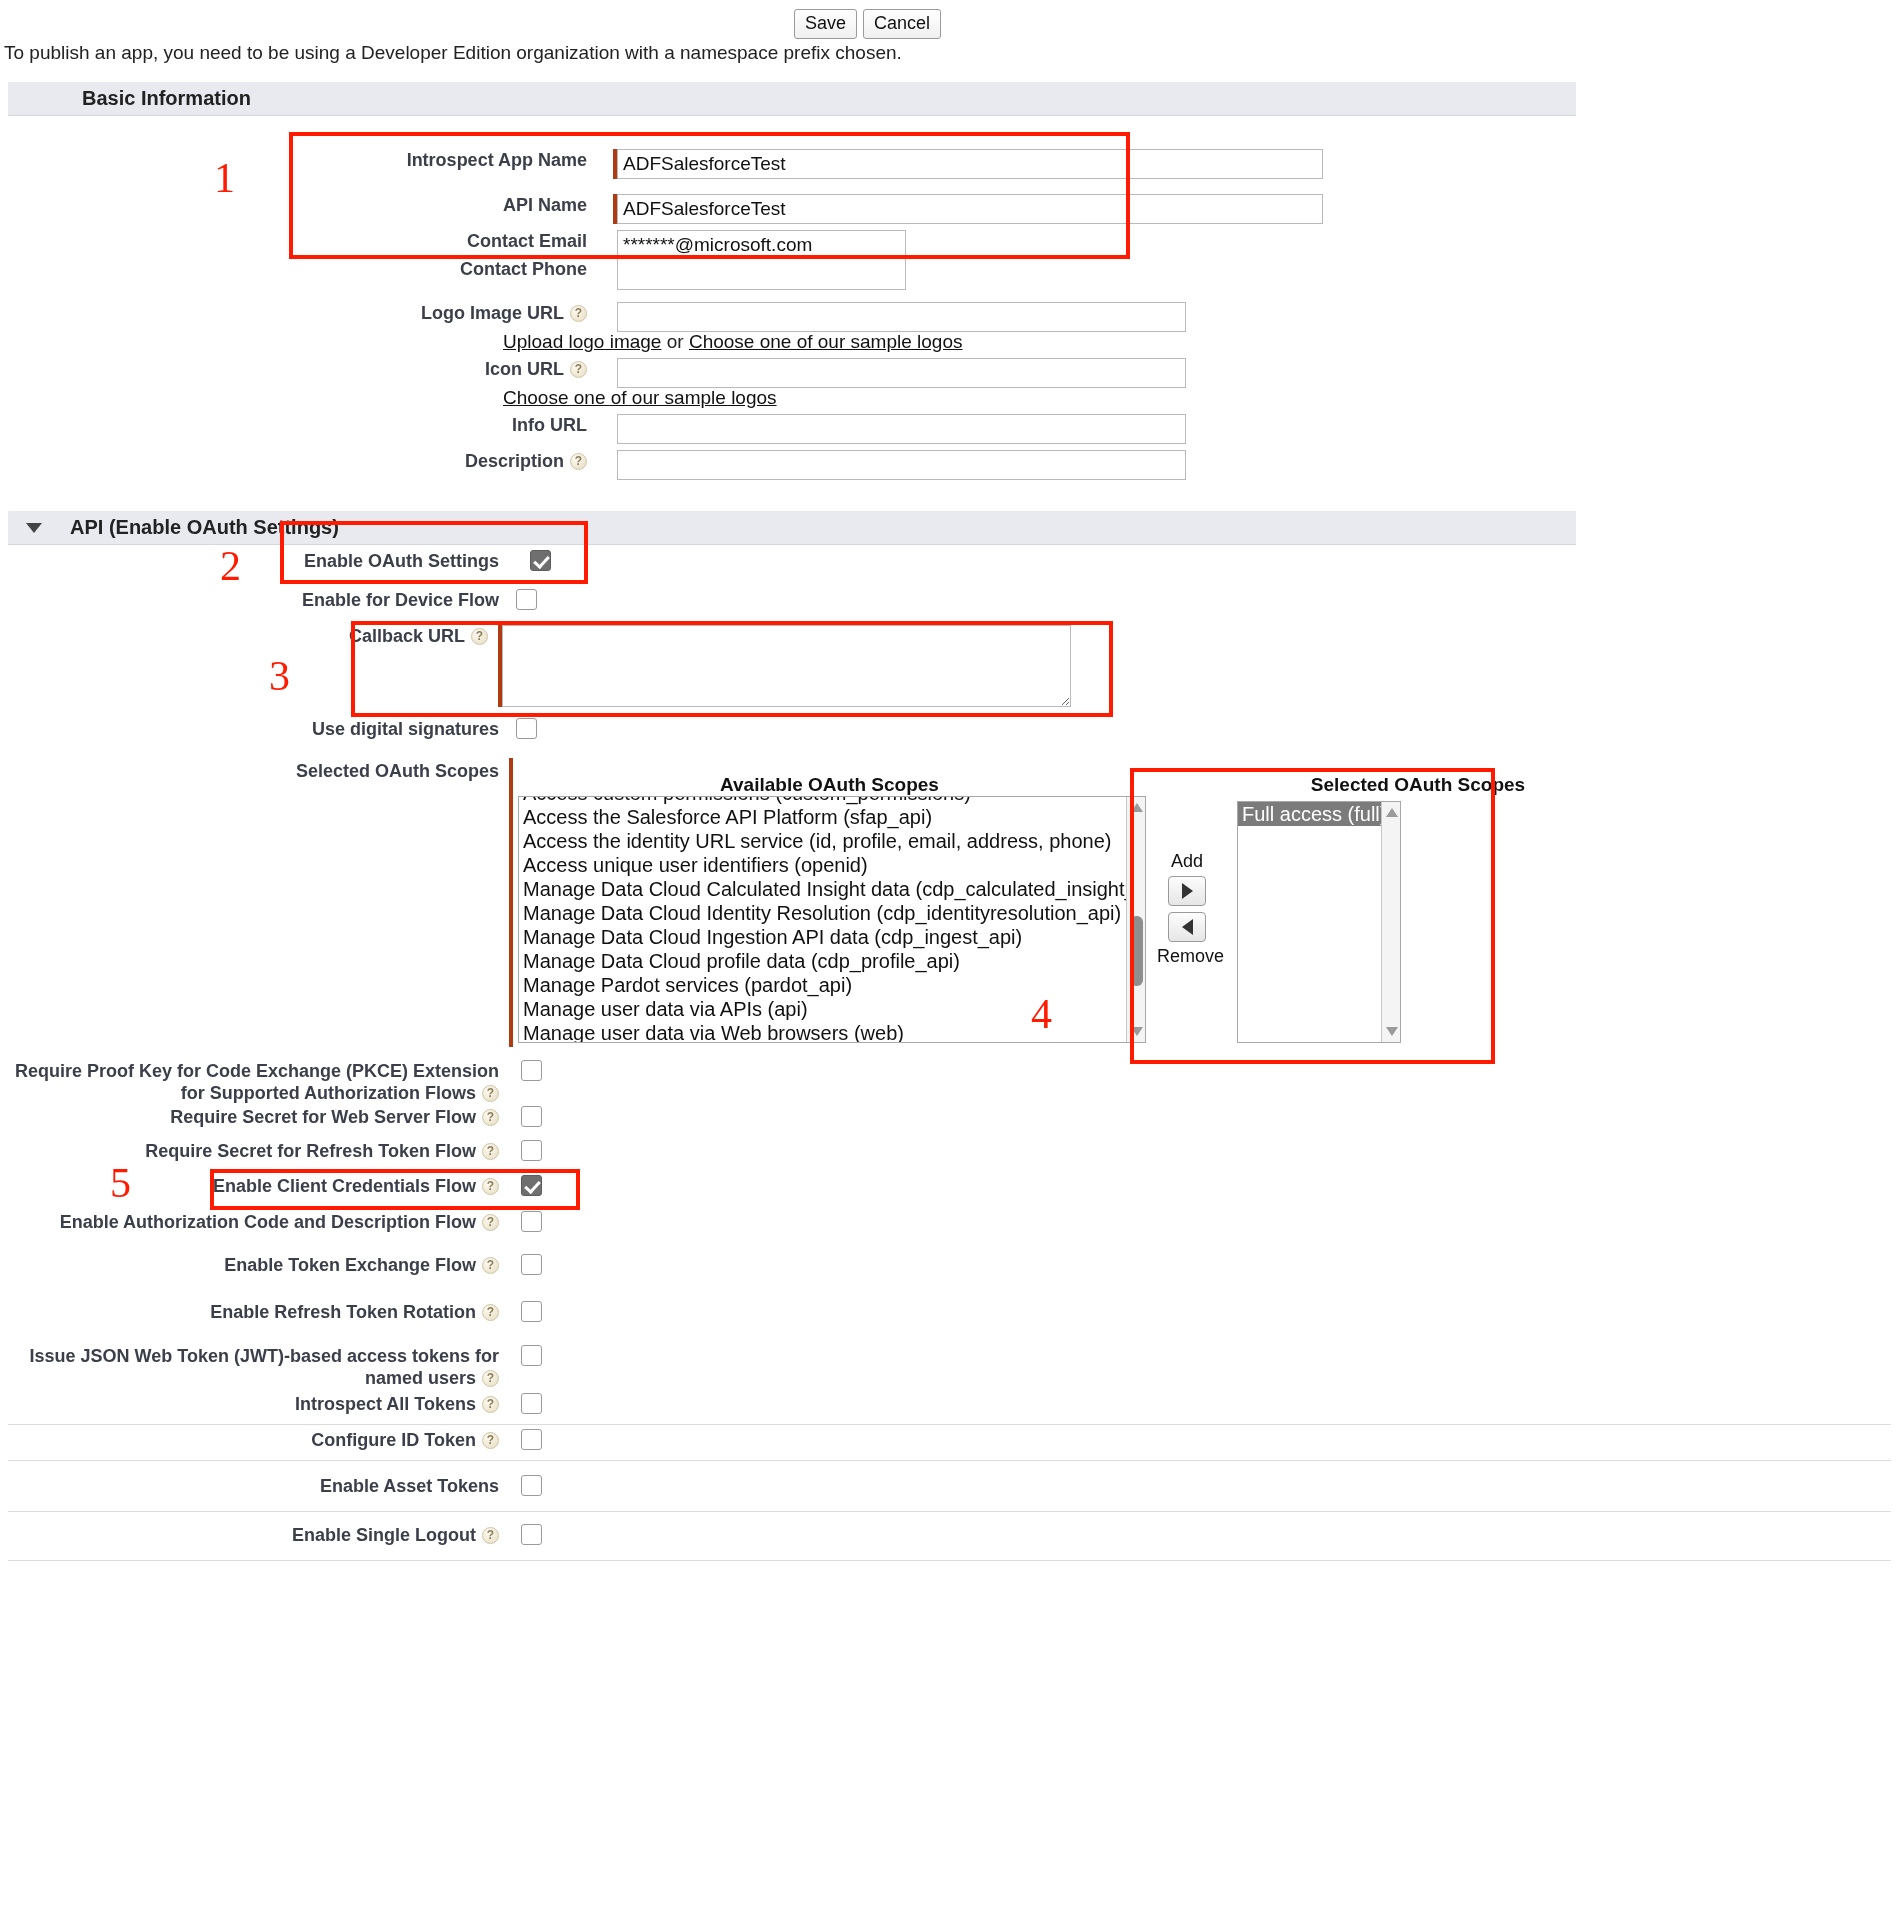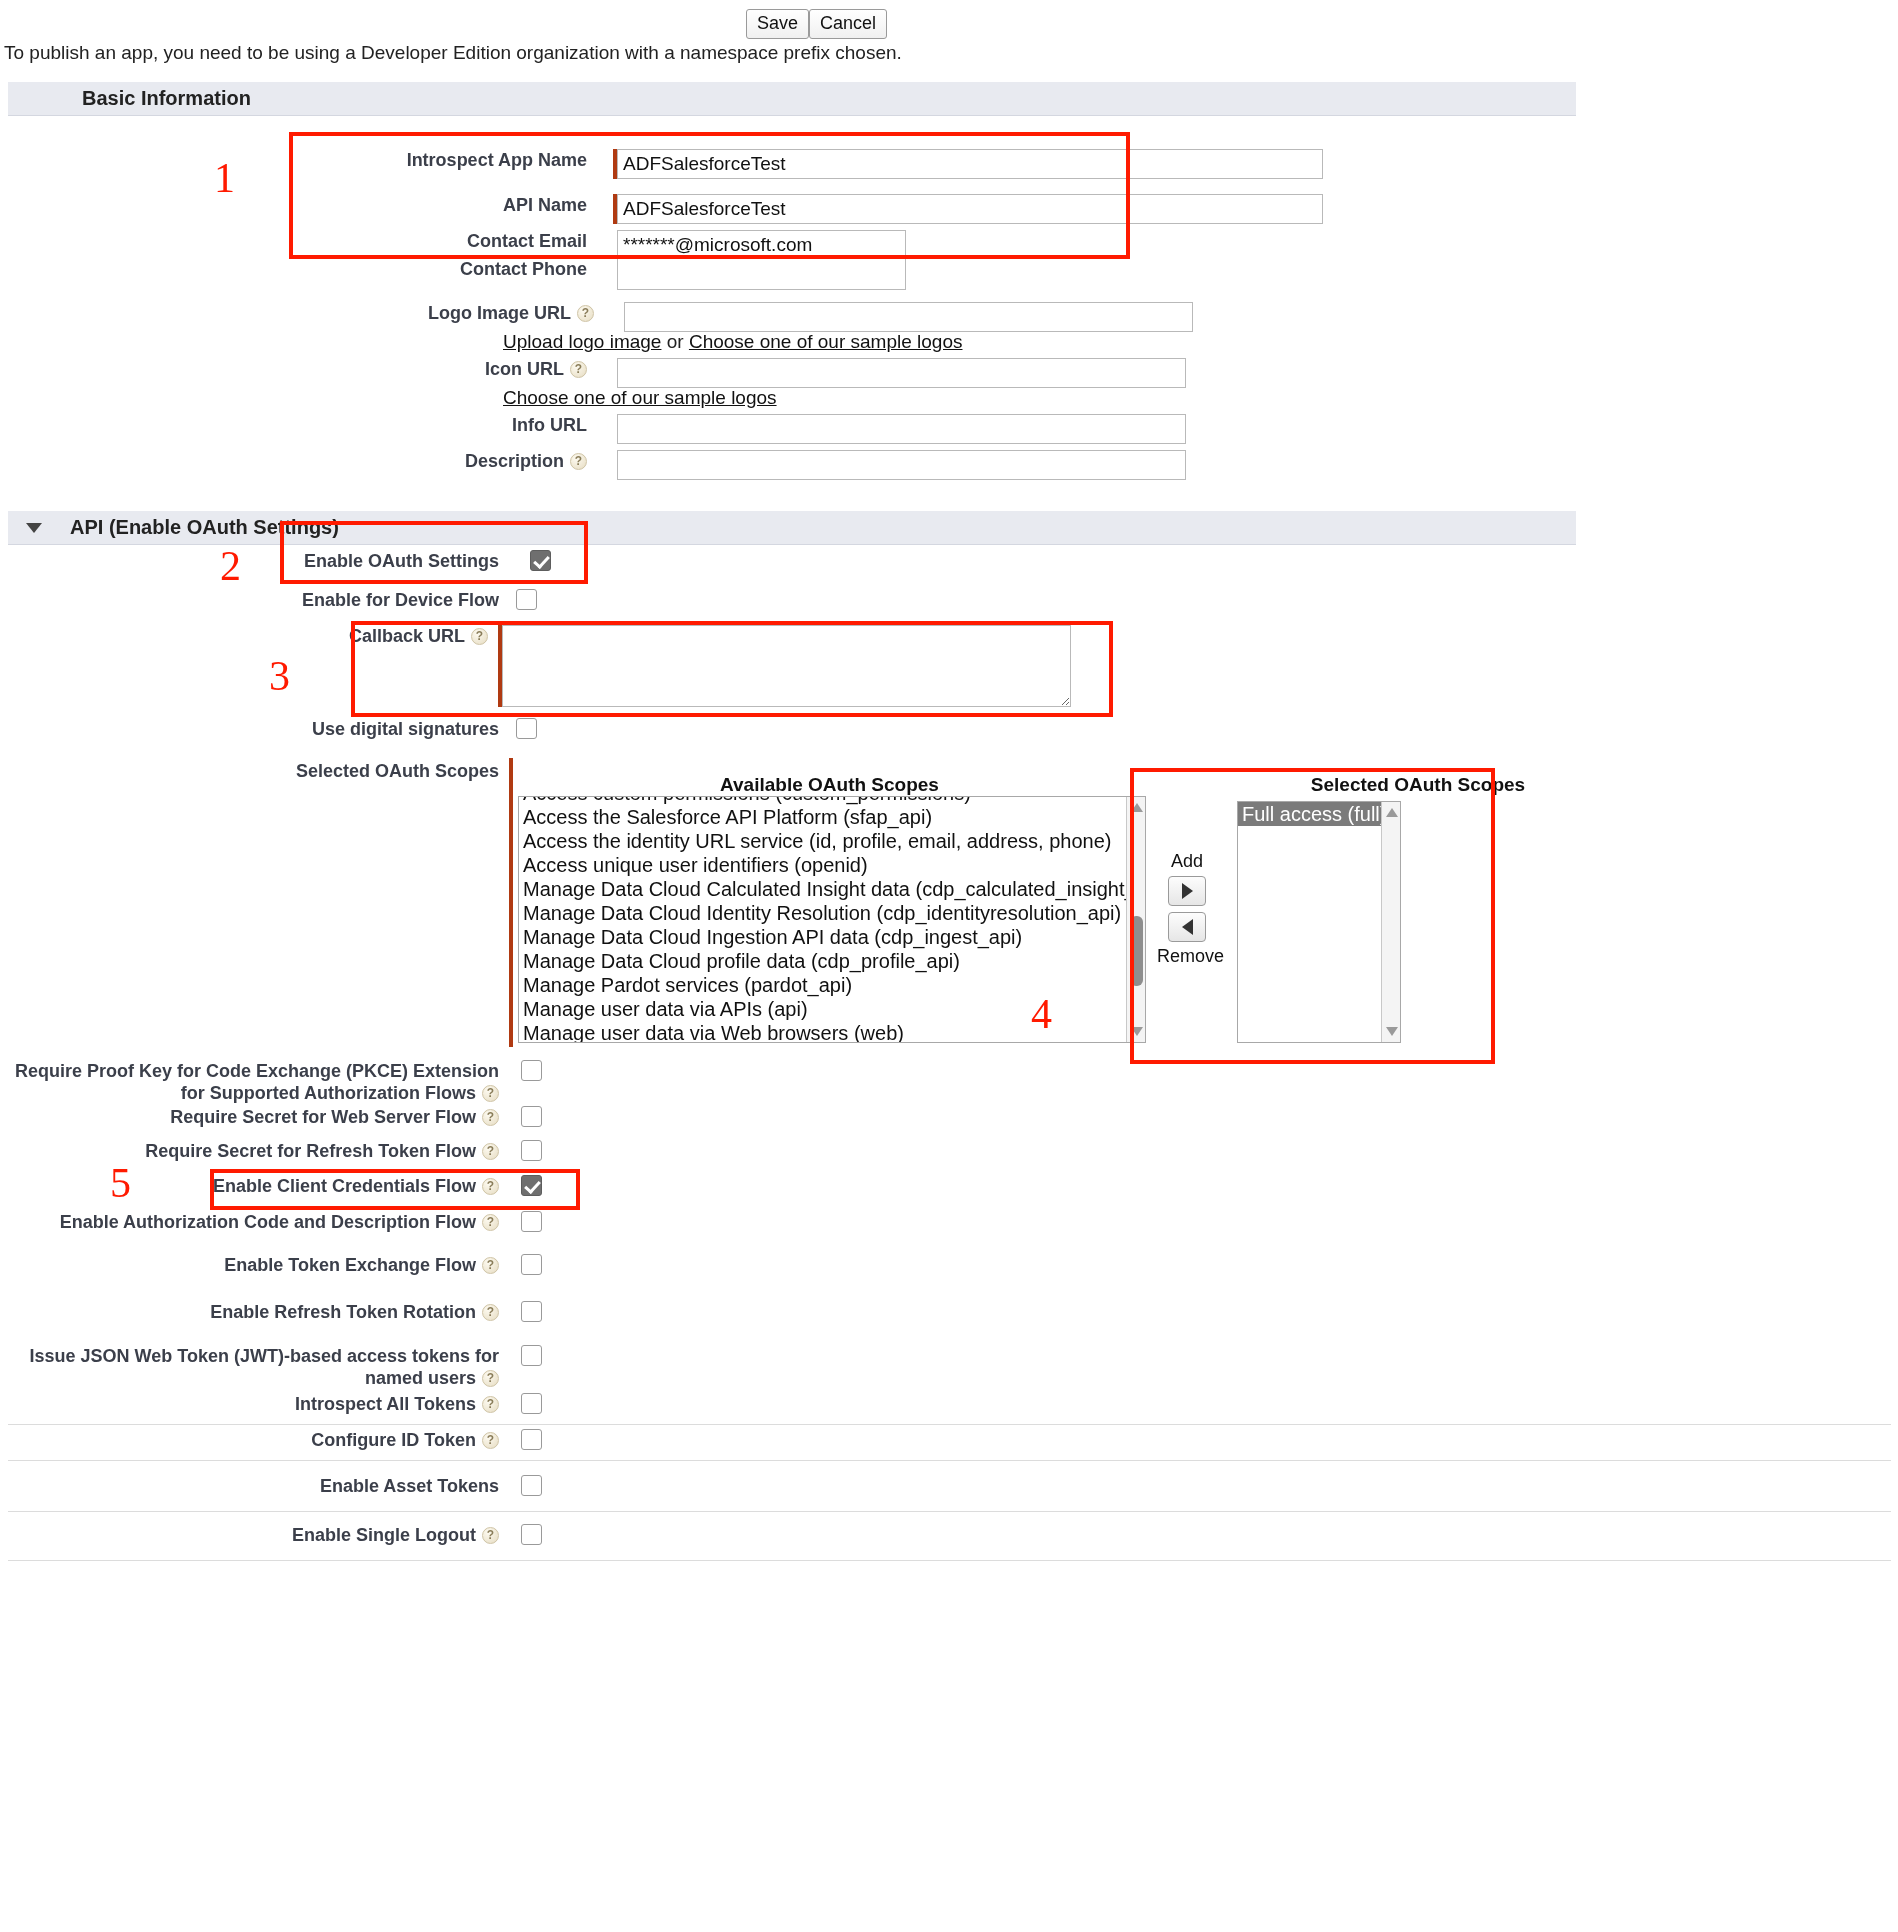--- a/index.html
+++ b/index.html
@@ -9,21 +9,21 @@
     background:#ffffff;
     font-family:"Liberation Sans", sans-serif;
     font-size:19px;
     color:#222;
     position:relative;
     overflow:hidden;
   }
 
   
   .topbar { height:48px; position:relative; }
-  .btn-group { position:absolute; right:1011px; top:9px; display:flex; }
+  .btn-group { position:absolute; right:957px; top:9px; display:flex; gap:6px; }
   .sfbtn {
     font-family:"Liberation Sans", sans-serif;
     font-size:18px; color:#111;
     background:linear-gradient(#ffffff,#f0f0f0);
     border:1px solid #9a9a9a;
     border-radius:3px;
     padding:2px 10px 3px;
     cursor:pointer;
     line-height:1.25;
   }
@@ -156,21 +156,21 @@
   <input class="txt" style="width: 289px; height: 30px;" value="*******@microsoft.com">
 </div>
 
 <div class="row" style="left:0px; top:258px; width:1333px;">
   <div class="lbl" style="width:587px;">Contact Phone</div>
   <div class="reqbar" style="margin-left:26px; height:32px; background:transparent;"></div>
   <input class="txt" style="width: 289px; height: 32px;" value="">
 </div>
 
 <div class="row" style="left:0px; top:302px; width:1393px;">
-  <div class="lbl" style="width:587px;margin-left:7px;">
+  <div class="lbl" style="width:587px;">
     <span>Logo Image URL</span><span class="help">?</span>
   </div>
   <div style="width:30px;"></div>
   <input class="txt" style="width: 569px; height: 30px;" value="">
 </div>
 <div style="position:absolute;left:503px;top:331px;">
   <span class="link">Upload logo image</span>
   <span style="font-size:19px;">or</span>
   <span class="link">Choose one of our sample logos</span>
 </div>

